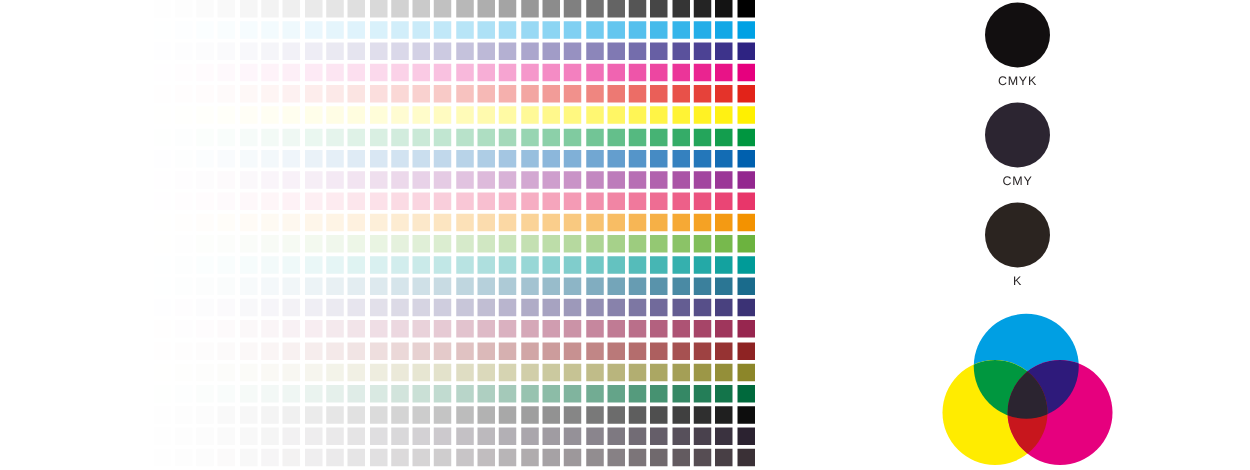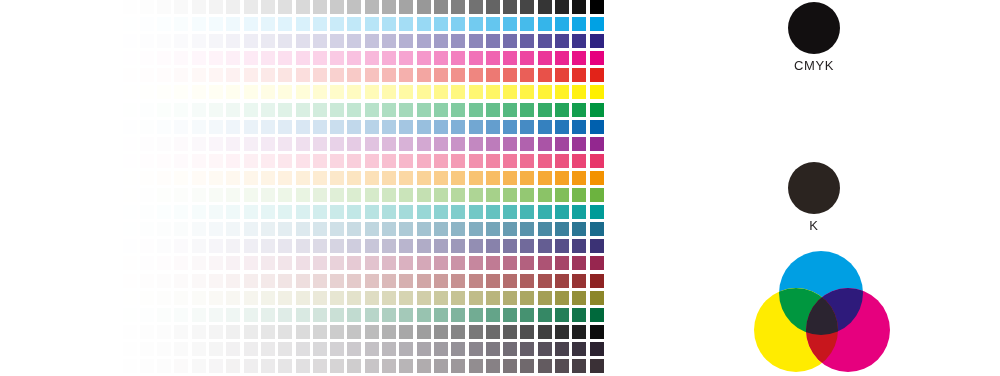--- a/index.html
+++ b/index.html
@@ -32,21 +32,21 @@
     vertical-align:top;
   }
 
   
   .ink-sample{position:absolute;text-align:center;width:100px;}
   .ink-dot{
     width:52px;height:52px;border-radius:50%;
     margin:0 auto;
   }
   .ink-label{
-    font-size:13px;
+    font-size:10px;
     letter-spacing:.6px;
     color:#231f20;
     margin-top:7px;
     line-height:9px;
   }
   #ink-cmyk{left:764px;top:2px;}
   #ink-cmy {left:764px;top:82px;}
   #ink-k   {left:764px;top:162px;}
 
   
@@ -81,20 +81,24 @@
       <div class="grid-row"><span class="swatch" title="Black" style="background: rgb(255, 255, 255);"></span><span class="swatch" title="Black" style="background: rgb(255, 255, 255);"></span><span class="swatch" title="Black" style="background: rgb(254, 254, 254);"></span><span class="swatch" title="Black" style="background: rgb(253, 253, 253);"></span><span class="swatch" title="Black" style="background: rgb(252, 252, 252);"></span><span class="swatch" title="Black" style="background: rgb(249, 249, 249);"></span><span class="swatch" title="Black" style="background: rgb(247, 247, 247);"></span><span class="swatch" title="Black" style="background: rgb(244, 244, 244);"></span><span class="swatch" title="Black" style="background: rgb(240, 240, 240);"></span><span class="swatch" title="Black" style="background: rgb(235, 235, 235);"></span><span class="swatch" title="Black" style="background: rgb(230, 230, 230);"></span><span class="swatch" title="Black" style="background: rgb(225, 225, 225);"></span><span class="swatch" title="Black" style="background: rgb(219, 219, 219);"></span><span class="swatch" title="Black" style="background: rgb(212, 212, 212);"></span><span class="swatch" title="Black" style="background: rgb(204, 204, 204);"></span><span class="swatch" title="Black" style="background: rgb(196, 196, 196);"></span><span class="swatch" title="Black" style="background: rgb(188, 188, 188);"></span><span class="swatch" title="Black" style="background: rgb(178, 178, 178);"></span><span class="swatch" title="Black" style="background: rgb(168, 168, 168);"></span><span class="swatch" title="Black" style="background: rgb(158, 158, 158);"></span><span class="swatch" title="Black" style="background: rgb(146, 146, 146);"></span><span class="swatch" title="Black" style="background: rgb(134, 134, 134);"></span><span class="swatch" title="Black" style="background: rgb(121, 121, 121);"></span><span class="swatch" title="Black" style="background: rgb(108, 108, 108);"></span><span class="swatch" title="Black" style="background: rgb(94, 94, 94);"></span><span class="swatch" title="Black" style="background: rgb(79, 79, 79);"></span><span class="swatch" title="Black" style="background: rgb(64, 64, 64);"></span><span class="swatch" title="Black" style="background: rgb(47, 47, 47);"></span><span class="swatch" title="Black" style="background: rgb(31, 31, 31);"></span><span class="swatch" title="Black" style="background: rgb(13, 13, 13);"></span></div>
       <div class="grid-row"><span class="swatch" title="Dark Plum" style="background: rgb(255, 255, 255);"></span><span class="swatch" title="Dark Plum" style="background: rgb(255, 255, 255);"></span><span class="swatch" title="Dark Plum" style="background: rgb(254, 254, 254);"></span><span class="swatch" title="Dark Plum" style="background: rgb(253, 253, 253);"></span><span class="swatch" title="Dark Plum" style="background: rgb(252, 252, 252);"></span><span class="swatch" title="Dark Plum" style="background: rgb(250, 250, 250);"></span><span class="swatch" title="Dark Plum" style="background: rgb(248, 248, 248);"></span><span class="swatch" title="Dark Plum" style="background: rgb(245, 245, 245);"></span><span class="swatch" title="Dark Plum" style="background: rgb(242, 241, 242);"></span><span class="swatch" title="Dark Plum" style="background: rgb(238, 237, 238);"></span><span class="swatch" title="Dark Plum" style="background: rgb(234, 233, 234);"></span><span class="swatch" title="Dark Plum" style="background: rgb(229, 228, 229);"></span><span class="swatch" title="Dark Plum" style="background: rgb(223, 222, 224);"></span><span class="swatch" title="Dark Plum" style="background: rgb(217, 216, 218);"></span><span class="swatch" title="Dark Plum" style="background: rgb(211, 209, 212);"></span><span class="swatch" title="Dark Plum" style="background: rgb(204, 201, 205);"></span><span class="swatch" title="Dark Plum" style="background: rgb(196, 193, 197);"></span><span class="swatch" title="Dark Plum" style="background: rgb(188, 185, 189);"></span><span class="swatch" title="Dark Plum" style="background: rgb(179, 176, 181);"></span><span class="swatch" title="Dark Plum" style="background: rgb(170, 166, 172);"></span><span class="swatch" title="Dark Plum" style="background: rgb(160, 156, 162);"></span><span class="swatch" title="Dark Plum" style="background: rgb(149, 145, 152);"></span><span class="swatch" title="Dark Plum" style="background: rgb(138, 133, 141);"></span><span class="swatch" title="Dark Plum" style="background: rgb(126, 121, 129);"></span><span class="swatch" title="Dark Plum" style="background: rgb(114, 108, 117);"></span><span class="swatch" title="Dark Plum" style="background: rgb(101, 94, 105);"></span><span class="swatch" title="Dark Plum" style="background: rgb(87, 80, 91);"></span><span class="swatch" title="Dark Plum" style="background: rgb(73, 65, 77);"></span><span class="swatch" title="Dark Plum" style="background: rgb(58, 50, 63);"></span><span class="swatch" title="Dark Plum" style="background: rgb(43, 34, 48);"></span></div>
       <div class="grid-row"><span class="swatch" title="Warm Gray" style="background: rgb(255, 255, 255);"></span><span class="swatch" title="Warm Gray" style="background: rgb(255, 255, 255);"></span><span class="swatch" title="Warm Gray" style="background: rgb(254, 254, 254);"></span><span class="swatch" title="Warm Gray" style="background: rgb(253, 253, 253);"></span><span class="swatch" title="Warm Gray" style="background: rgb(252, 252, 252);"></span><span class="swatch" title="Warm Gray" style="background: rgb(251, 250, 250);"></span><span class="swatch" title="Warm Gray" style="background: rgb(248, 248, 248);"></span><span class="swatch" title="Warm Gray" style="background: rgb(246, 245, 246);"></span><span class="swatch" title="Warm Gray" style="background: rgb(243, 242, 242);"></span><span class="swatch" title="Warm Gray" style="background: rgb(239, 238, 239);"></span><span class="swatch" title="Warm Gray" style="background: rgb(235, 234, 235);"></span><span class="swatch" title="Warm Gray" style="background: rgb(230, 229, 230);"></span><span class="swatch" title="Warm Gray" style="background: rgb(225, 224, 225);"></span><span class="swatch" title="Warm Gray" style="background: rgb(220, 218, 219);"></span><span class="swatch" title="Warm Gray" style="background: rgb(214, 212, 213);"></span><span class="swatch" title="Warm Gray" style="background: rgb(207, 205, 206);"></span><span class="swatch" title="Warm Gray" style="background: rgb(200, 197, 199);"></span><span class="swatch" title="Warm Gray" style="background: rgb(193, 189, 191);"></span><span class="swatch" title="Warm Gray" style="background: rgb(184, 181, 183);"></span><span class="swatch" title="Warm Gray" style="background: rgb(176, 172, 174);"></span><span class="swatch" title="Warm Gray" style="background: rgb(166, 162, 165);"></span><span class="swatch" title="Warm Gray" style="background: rgb(157, 152, 155);"></span><span class="swatch" title="Warm Gray" style="background: rgb(146, 141, 144);"></span><span class="swatch" title="Warm Gray" style="background: rgb(135, 129, 133);"></span><span class="swatch" title="Warm Gray" style="background: rgb(124, 117, 121);"></span><span class="swatch" title="Warm Gray" style="background: rgb(112, 105, 109);"></span><span class="swatch" title="Warm Gray" style="background: rgb(99, 91, 96);"></span><span class="swatch" title="Warm Gray" style="background: rgb(86, 77, 83);"></span><span class="swatch" title="Warm Gray" style="background: rgb(72, 63, 69);"></span><span class="swatch" title="Warm Gray" style="background: rgb(58, 48, 54);"></span></div>
     </div>
 
   <div class="ink-sample" id="ink-cmyk">
     <div class="ink-dot" style="background: rgb(18, 15, 16);"></div>
     <div class="ink-label">CMYK</div>
   </div>
 
+  <div class="ink-sample" id="ink-cmy">
+    <div class="ink-dot" style="background: rgb(44, 37, 49);"></div>
+    <div class="ink-label">CMY</div>
+  </div>
 
   <div class="ink-sample" id="ink-k">
     <div class="ink-dot" style="background: rgb(43, 36, 32);"></div>
     <div class="ink-label">K</div>
   </div>
 
   <div id="venn">
     <svg width="150" height="126" viewBox="0 0 150 126" xmlns="http://www.w3.org/2000/svg">
       <defs>
         <clipPath id="clipC">

